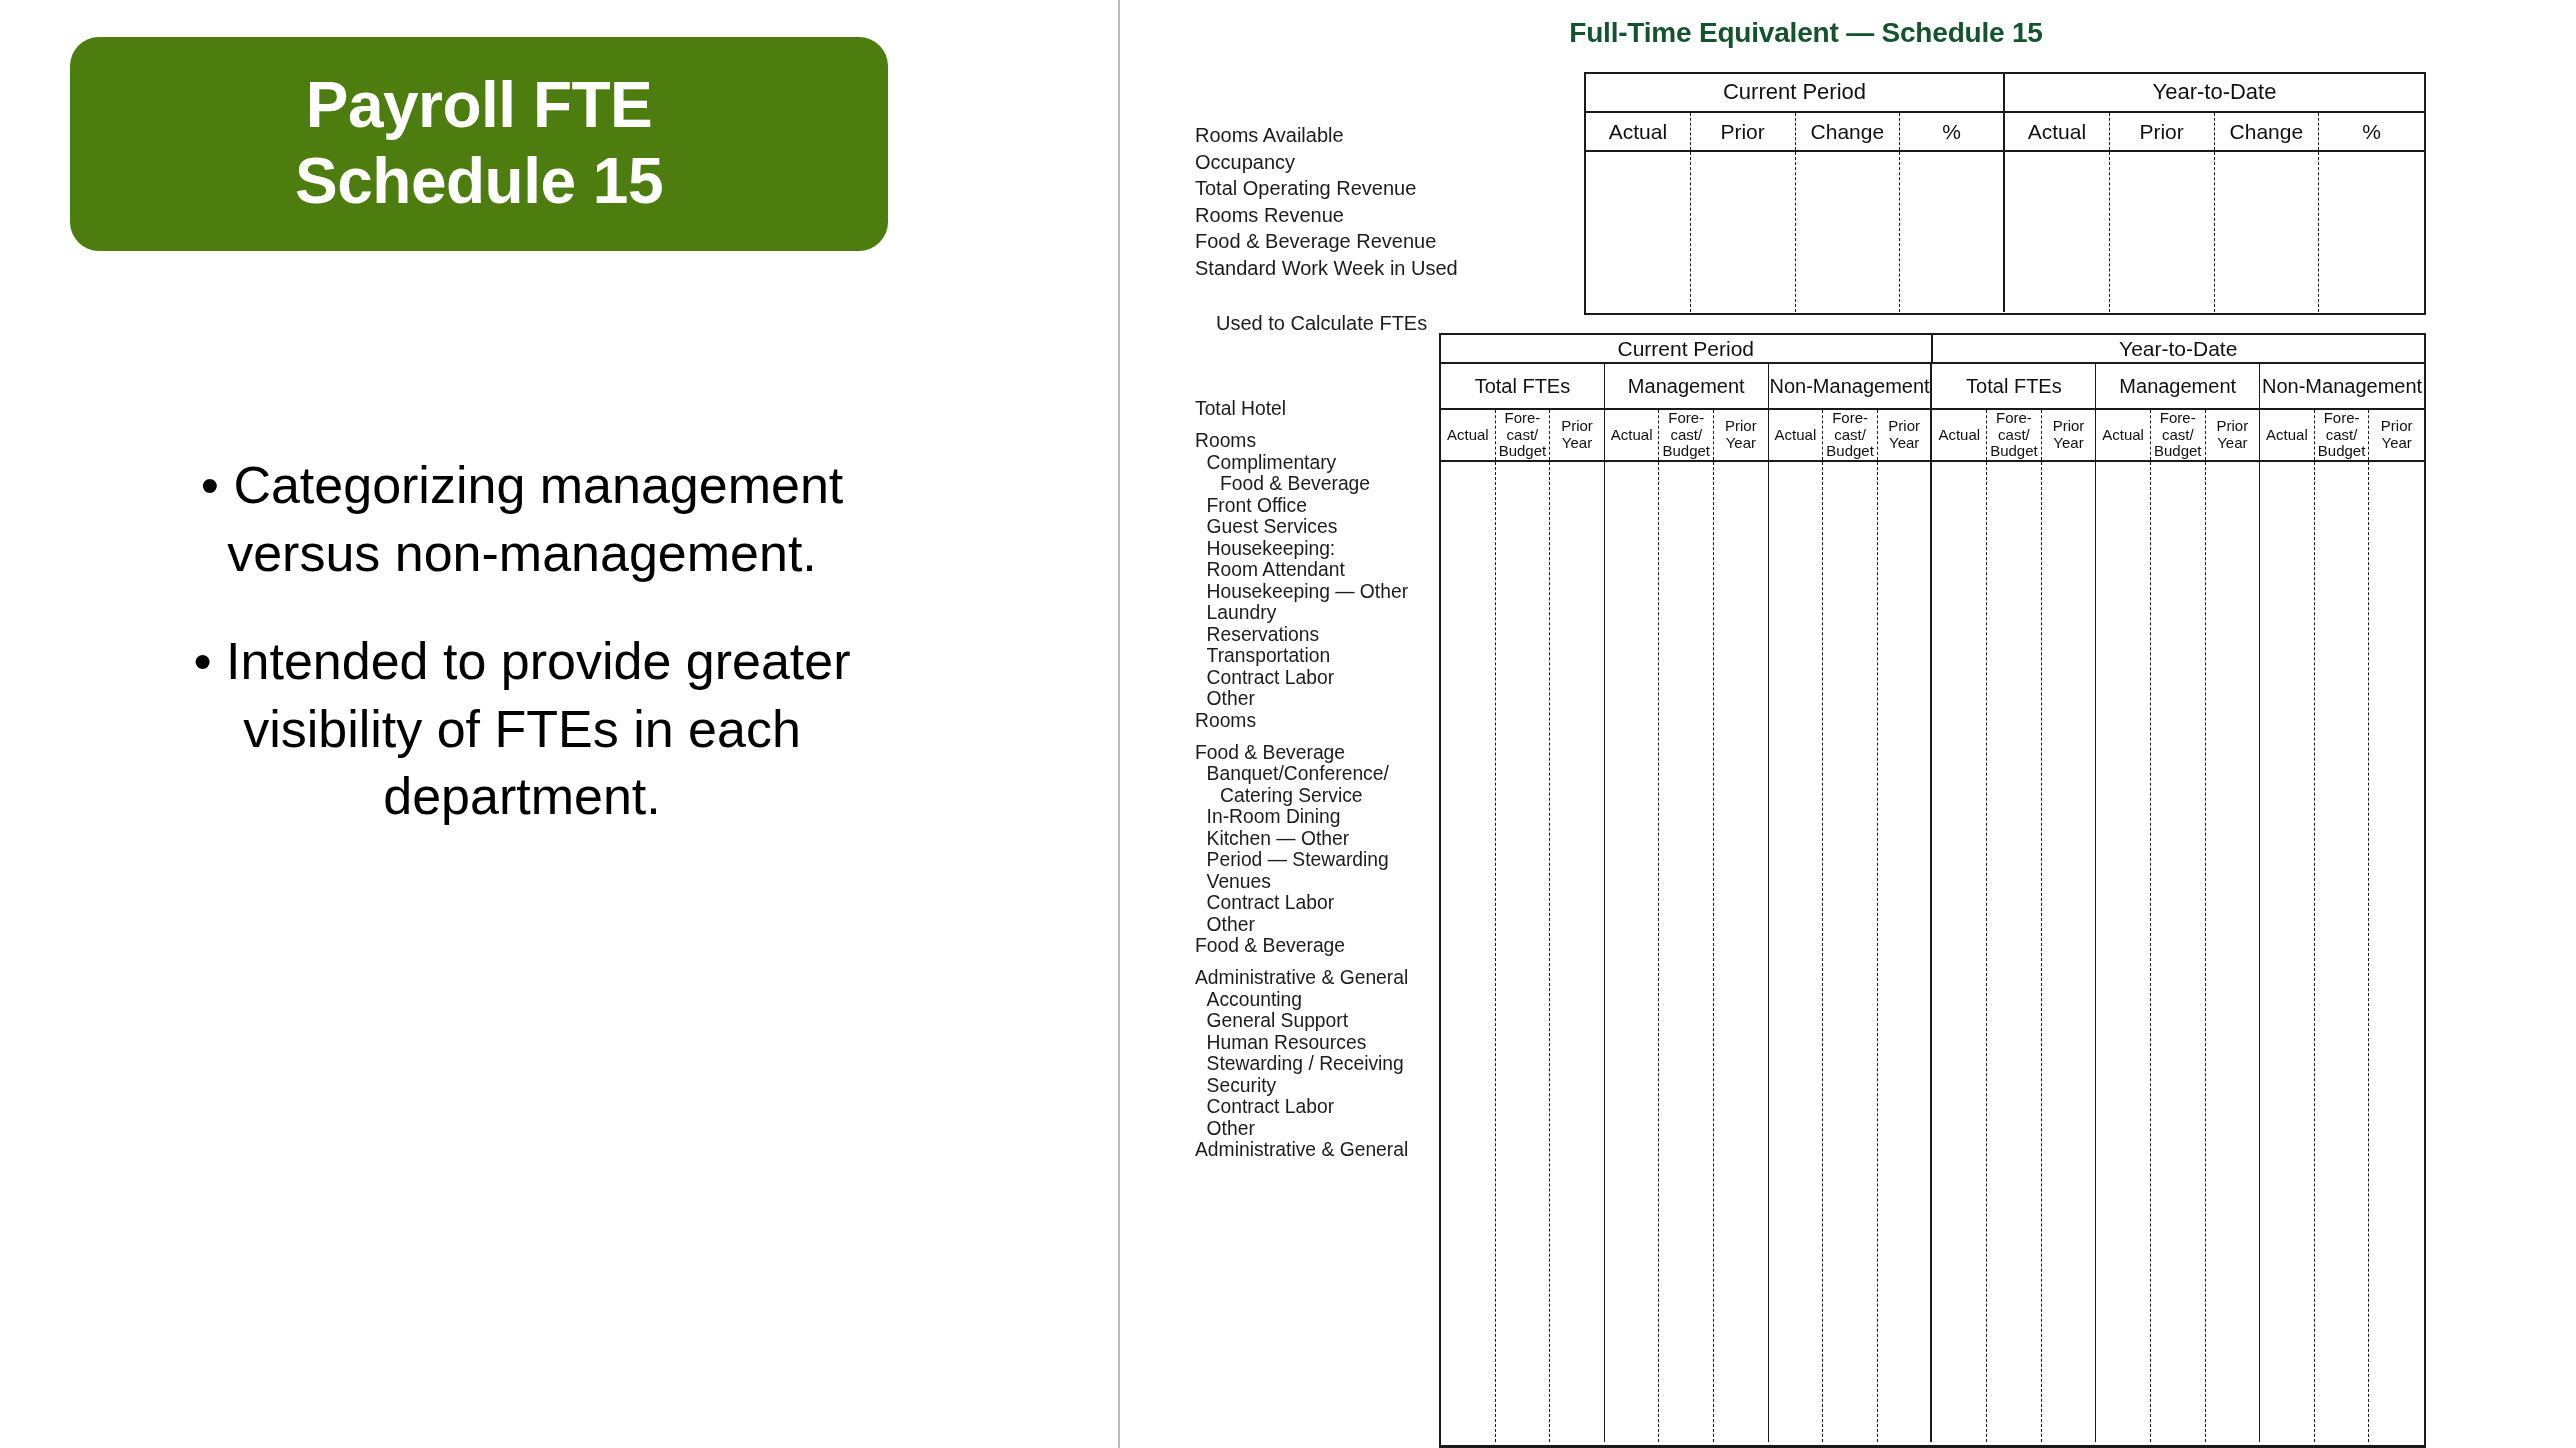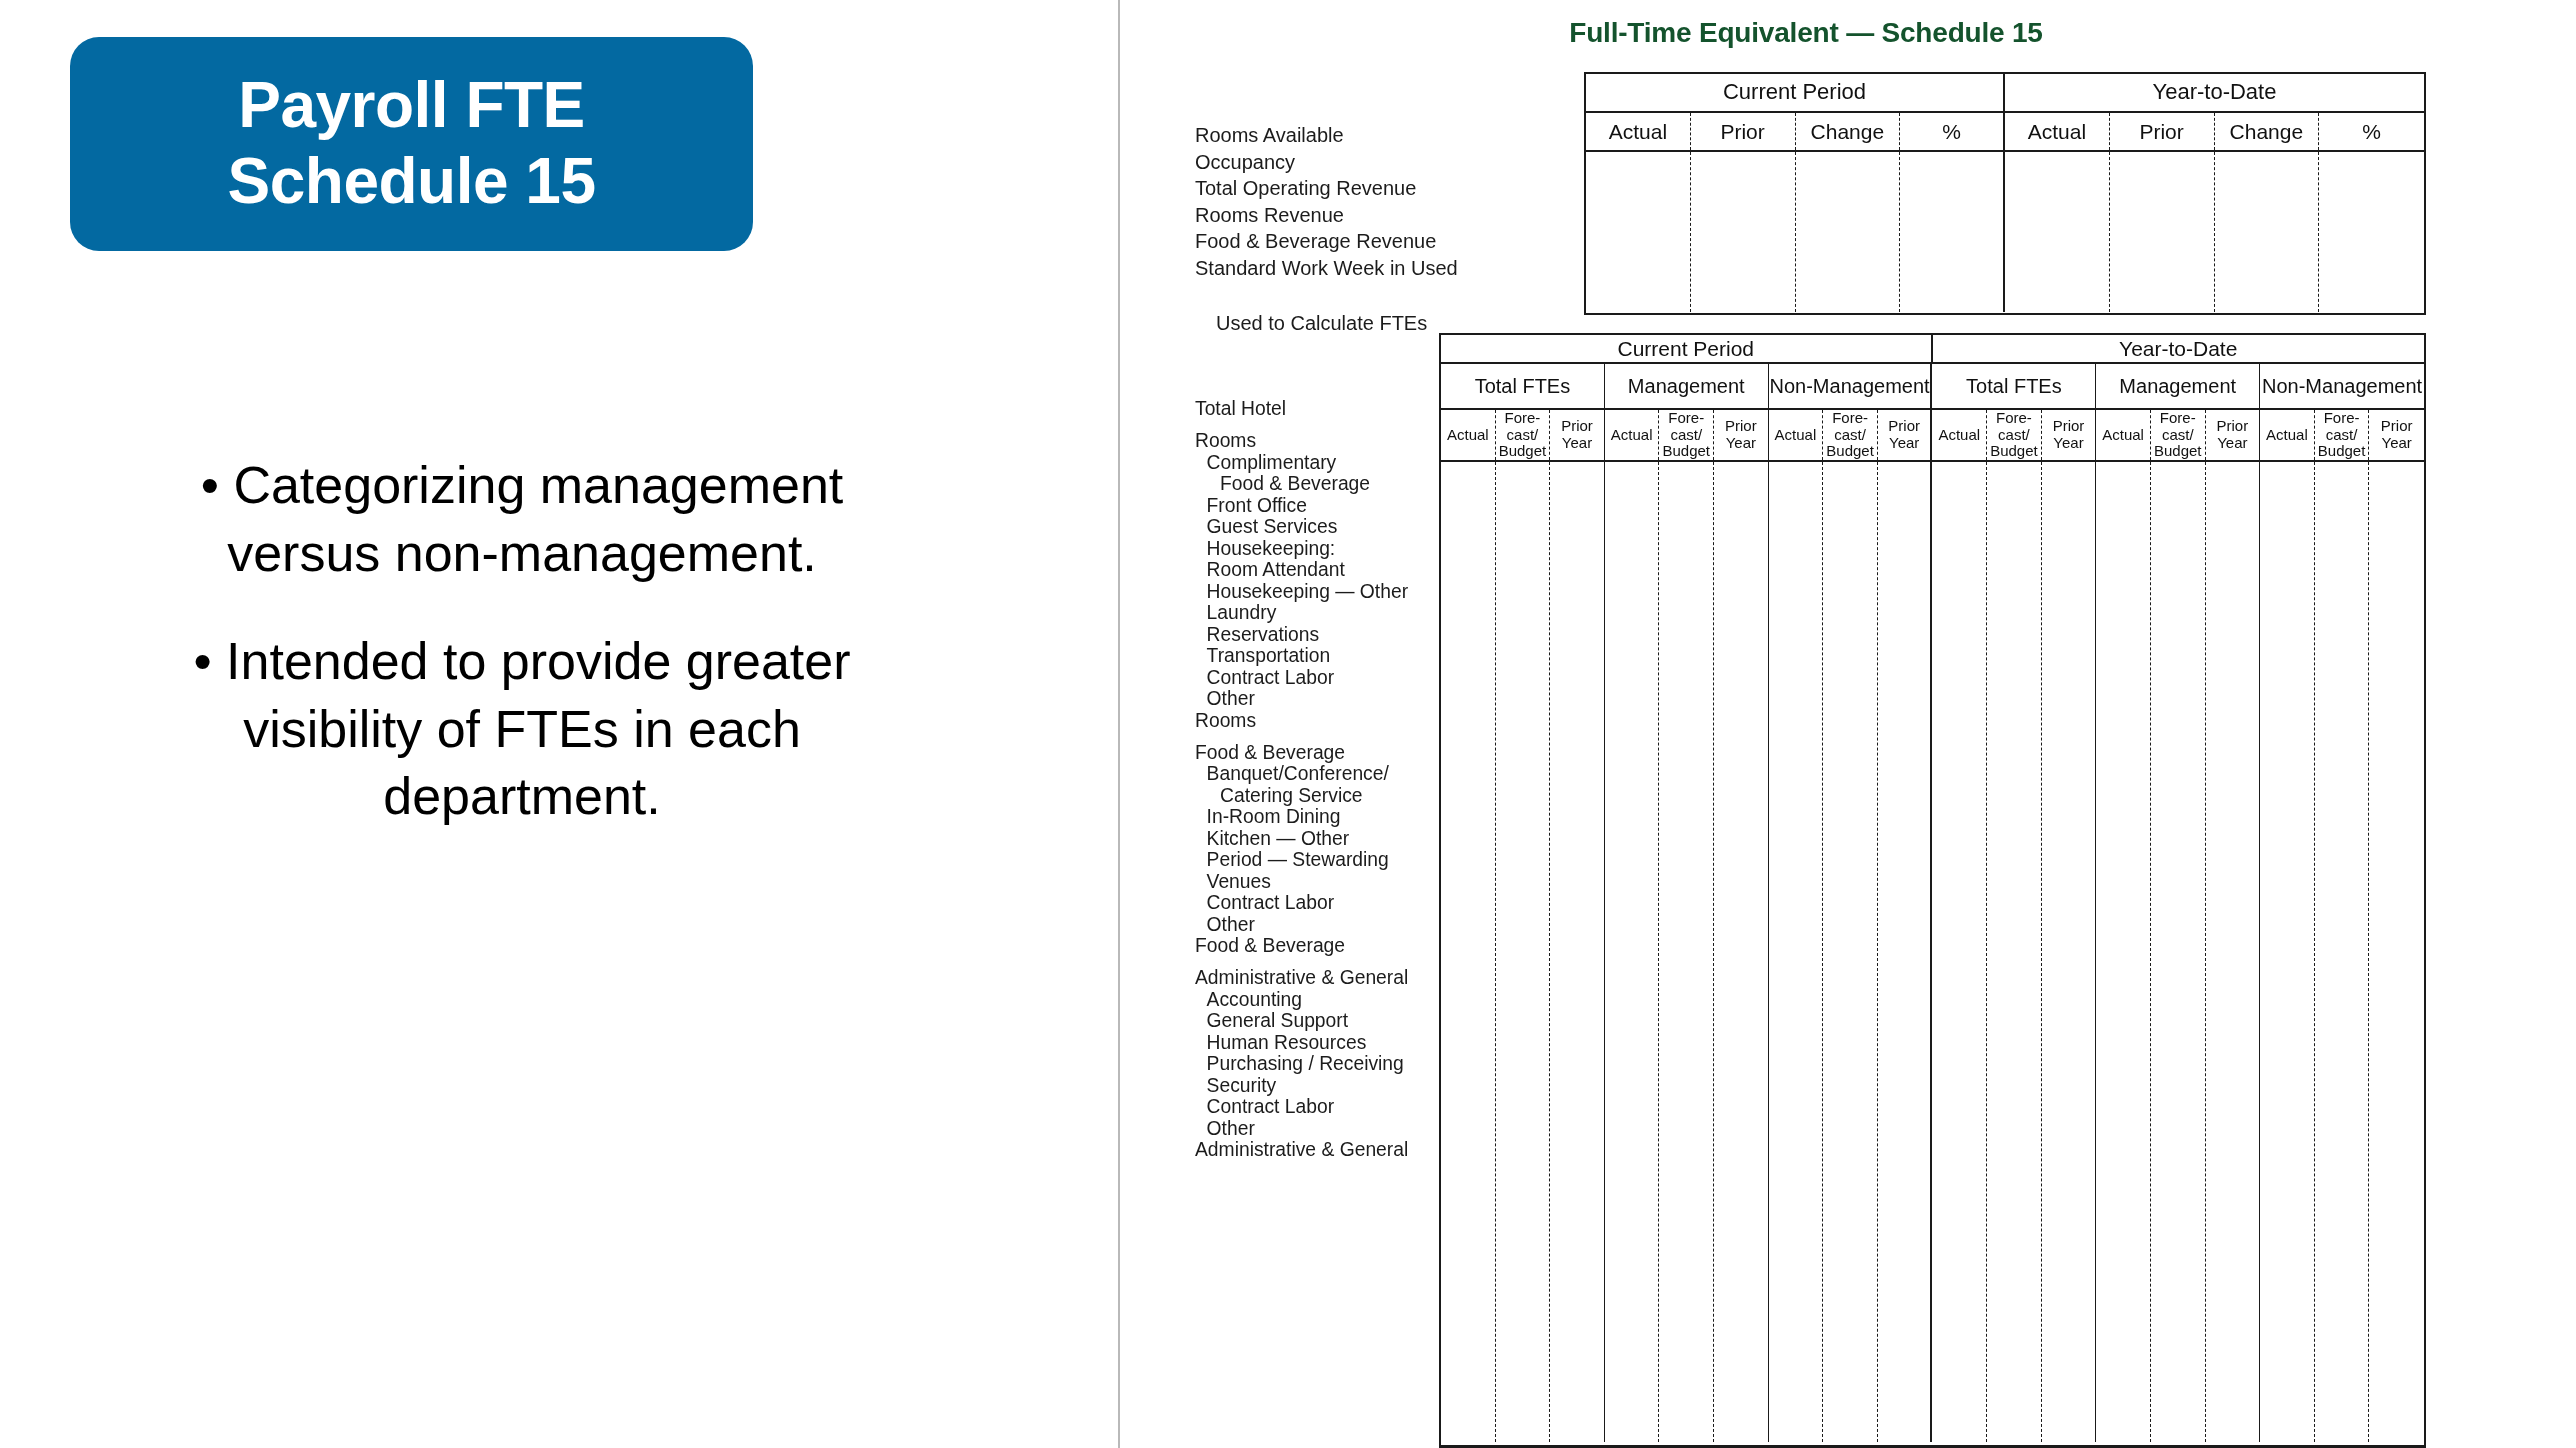--- a/index.html
+++ b/index.html
@@ -38,23 +38,23 @@
     left: 0;
     top: 0;
     width: 1118px;
     height: 1449px;
   }
 
   #title-banner {
     position: absolute;
     left: 70px;
     top: 37px;
-    width: 683px;
+    width: 818px;
     height: 214px;
-    background: #0369a1;
+    background: #4d7c0f;
     border-radius: 29px;
     display: flex;
     flex-direction: column;
     align-items: center;
     justify-content: center;
   }
   #title-banner .tline {
     color: #ffffff;
     font-size: 64px;
     font-weight: bold;
@@ -309,21 +309,21 @@
         <div class="lbl l1">Period — Stewarding</div>
         <div class="lbl l1">Venues</div>
         <div class="lbl l1">Contract Labor</div>
         <div class="lbl l1">Other</div>
         <div class="lbl l0">Food &amp; Beverage</div>
         <div class="gap"></div>
         <div class="lbl l0">Administrative &amp; General</div>
         <div class="lbl l1">Accounting</div>
         <div class="lbl l1">General Support</div>
         <div class="lbl l1">Human Resources</div>
-        <div class="lbl l1">Purchasing / Receiving</div>
+        <div class="lbl l1">Stewarding / Receiving</div>
         <div class="lbl l1">Security</div>
         <div class="lbl l1">Contract Labor</div>
         <div class="lbl l1">Other</div>
         <div class="lbl l0">Administrative &amp; General</div>
       </div>
 
     <div class="sheet" id="table-fte">
 
       <div class="hdr-row period-row bdr-b">
         <div class="hdr-cell bdr-r" style="width:50%">Current Period</div>

